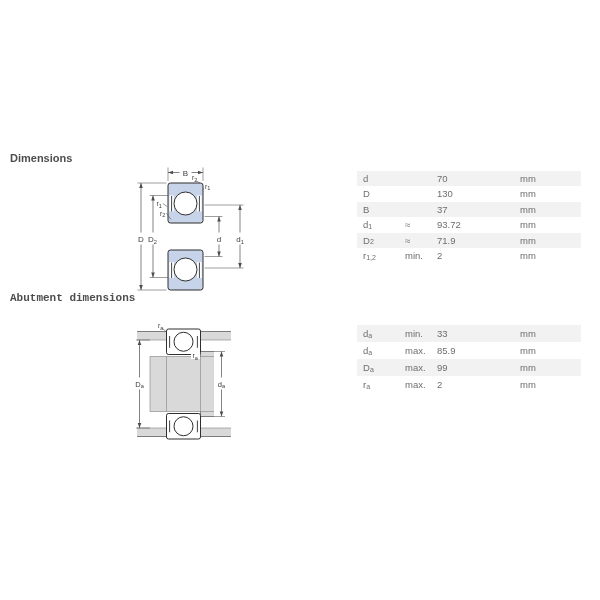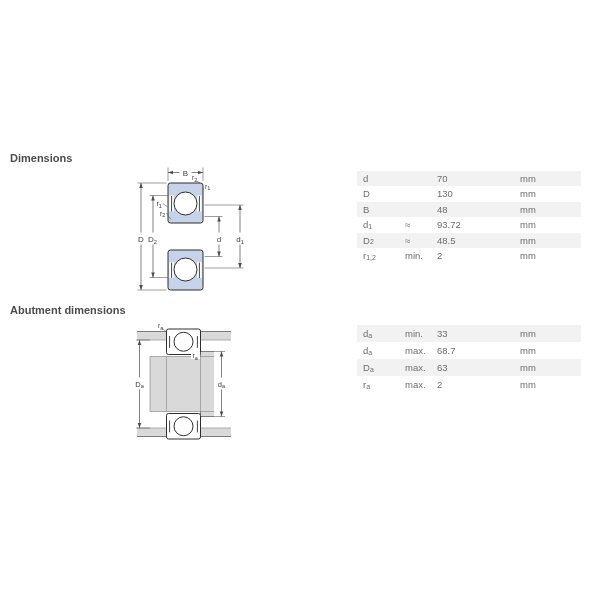--- a/index.html
+++ b/index.html
@@ -6,21 +6,21 @@
   body{
     width:600px;height:600px;position:relative;overflow:hidden;
     background:var(--c-page-bg,#ffffff);
     font-family:"Liberation Sans","DejaVu Sans",sans-serif;
   }
   .heading{
     position:absolute;left:10px;font-size:11px;font-weight:bold;
     color:var(--c-heading-text,#4d4d4d);
   }
   #h-dim{top:152px;}
-  #h-abut{top:304px;}
+  #h-abut{top:292px;font-family:Liberation Mono, monospace;}
   .spec-table{position:absolute;left:357px;width:224px;
     font-size:9.5px;color:var(--c-table-text,#6e6e6e);}
   #t-dim{top:171px;}
   #t-abut{top:325px;}
   .trow{display:grid;grid-template-columns:48px 32px 83px 61px;}
   #t-dim .trow{height:15.4px;}
   #t-abut .trow{height:17px;}
   .trow:nth-child(odd){background:var(--c-row-alt,#f2f2f2);}
   .cell{display:flex;align-items:center;line-height:1;}
   .cell.sym{padding-left:6px;}
@@ -61,60 +61,60 @@
     </div>
     <div class="trow">
       <span class="cell sym">D</span>
       <span class="cell qual"></span>
       <span class="cell val">130</span>
       <span class="cell unit">mm</span>
     </div>
     <div class="trow">
       <span class="cell sym">B</span>
       <span class="cell qual"></span>
-      <span class="cell val">48</span>
+      <span class="cell val">37</span>
       <span class="cell unit">mm</span>
     </div>
     <div class="trow">
       <span class="cell sym">d<sub>1</sub></span>
       <span class="cell qual">≈</span>
       <span class="cell val">93.72</span>
       <span class="cell unit">mm</span>
     </div>
     <div class="trow">
       <span class="cell sym">D<sub>2</sub></span>
       <span class="cell qual">≈</span>
-      <span class="cell val">48.5</span>
+      <span class="cell val">71.9</span>
       <span class="cell unit">mm</span>
     </div>
     <div class="trow">
       <span class="cell sym">r<sub>1,2</sub></span>
       <span class="cell qual">min.</span>
       <span class="cell val">2</span>
       <span class="cell unit">mm</span>
     </div>
   </div>
 
 <div class="spec-table" id="t-abut">
     <div class="trow">
       <span class="cell sym">d<sub>a</sub></span>
       <span class="cell qual">min.</span>
       <span class="cell val">33</span>
       <span class="cell unit">mm</span>
     </div>
     <div class="trow">
       <span class="cell sym">d<sub>a</sub></span>
       <span class="cell qual">max.</span>
-      <span class="cell val">68.7</span>
+      <span class="cell val">85.9</span>
       <span class="cell unit">mm</span>
     </div>
     <div class="trow">
       <span class="cell sym">D<sub>a</sub></span>
       <span class="cell qual">max.</span>
-      <span class="cell val">63</span>
+      <span class="cell val">99</span>
       <span class="cell unit">mm</span>
     </div>
     <div class="trow">
       <span class="cell sym">r<sub>a</sub></span>
       <span class="cell qual">max.</span>
       <span class="cell val">2</span>
       <span class="cell unit">mm</span>
     </div>
   </div>
 

